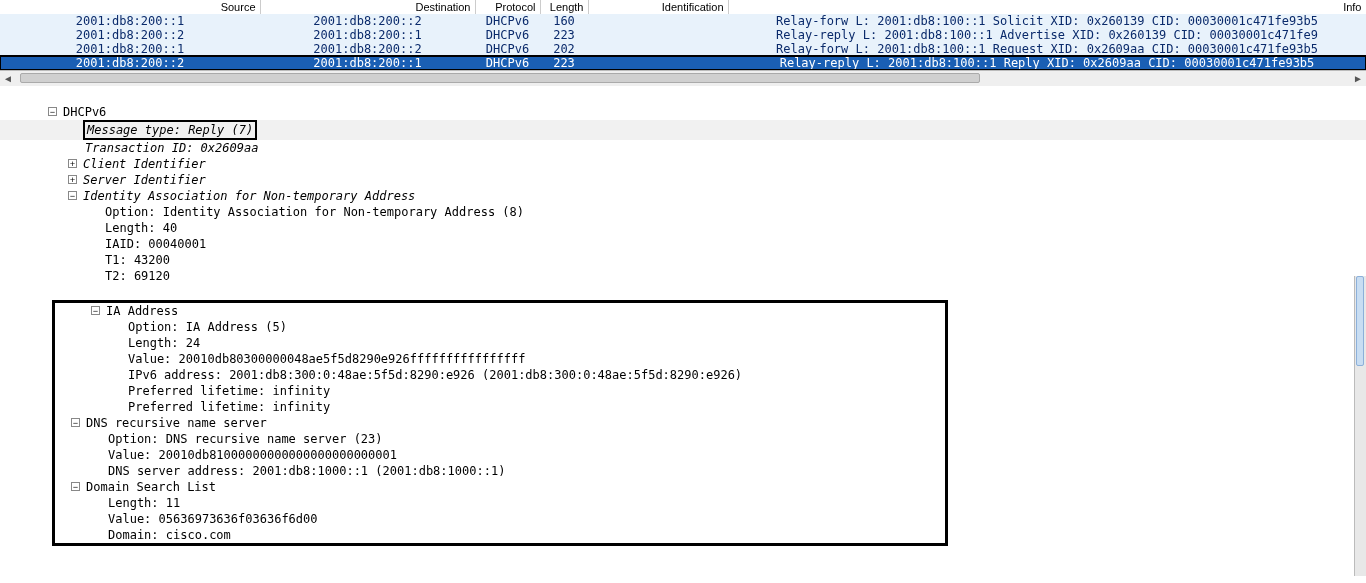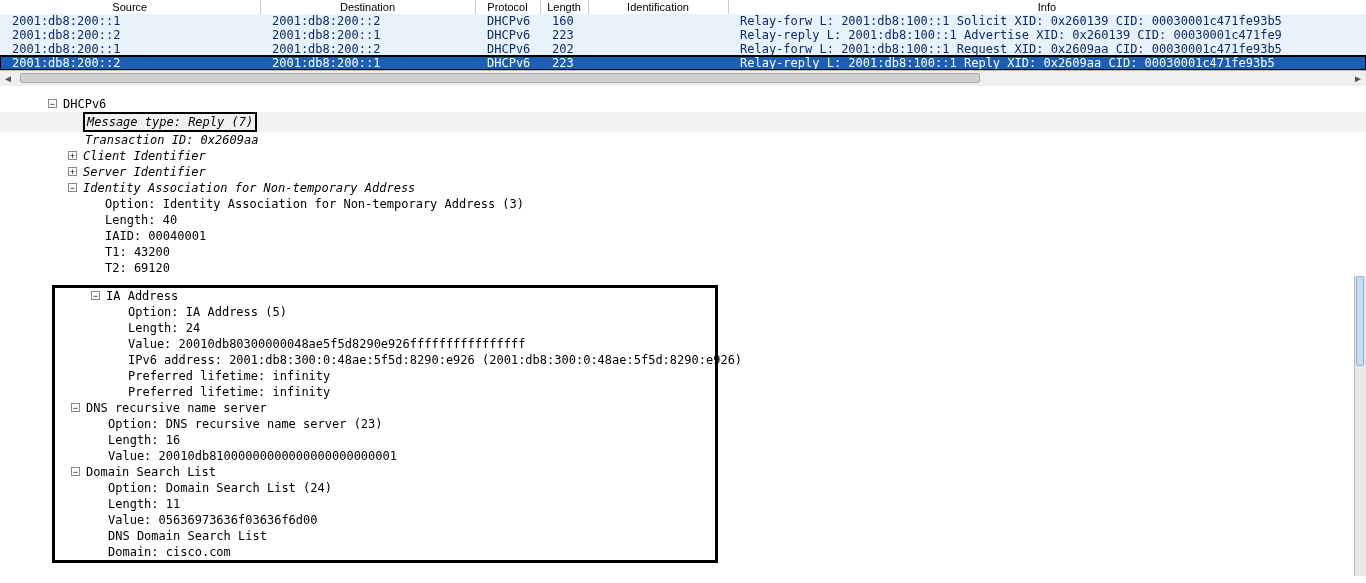--- a/index.html
+++ b/index.html
@@ -10,37 +10,38 @@
     background: #fff;
     color: #000;
     width: 1366px;
   }
   .packet-list {
     width: 100%;
     border-collapse: collapse;
     table-layout: fixed;
   }
   .packet-list th {
-    text-align: center;
+    text-align: right;
     font-weight: normal;
     background: #fff;
     border-right: 1px solid #ccc;
     padding: 1px 4px;
     font-family: Tahoma, Arial, sans-serif;
     font-size: 11px;
     white-space: nowrap;
     overflow: hidden;
   }
   .packet-list td {
-    padding: 0 12px;
+    padding: 0 4px;
     white-space: nowrap;
     overflow: hidden;
     font-family: "Lucida Console", Monaco, Consolas, monospace;
     font-size: 12px;
     line-height: 14px;
+    text-align: center;
   }
   .row-normal { background: #e8f2fb; color: #0a2a6b; }
   .row-normal td { color: #0a2a6b; }
   .row-selected { background: #1a5fb4; color: #fff; }
   .row-selected td { color: #fff; }
   .col-src   { width: 260px; }
   .col-dst   { width: 215px; }
   .col-proto { width: 65px; }
   .col-len   { width: 48px; }
   .col-id    { width: 140px; }
@@ -59,21 +60,21 @@
     border-radius: 2px;
   }
   .hscroll .left-arrow, .hscroll .right-arrow {
     position: absolute; top: 0; width: 16px; height: 16px;
     font-family: Arial, sans-serif; font-size: 10px; line-height: 16px;
     text-align: center; color: #555;
   }
   .hscroll .left-arrow { left: 0; }
   .hscroll .right-arrow { right: 0; }
   .details {
-    padding: 10px 0 0 0;
+    padding: 18px 0 0 0;
     font-family: "Lucida Console", Monaco, Consolas, monospace;
     font-size: 12px;
     line-height: 16px;
   }
   .node { white-space: pre; }
   .indent-1 { padding-left: 48px; }
   .indent-2 { padding-left: 68px; font-style: italic; }
   .indent-3 { padding-left: 88px; }
   .indent-4 { padding-left: 108px; }
   .toggle {
@@ -94,22 +95,22 @@
     display: inline-block;
     border: 2px solid #000;
     padding: 0 2px;
     margin-left: -2px;
   }
   .details-row.alt { background: #f1f1f1; }
   .details-row.norm { background: #fff; }
   .box-black {
     margin-left: 52px;
     border: 3px solid #000;
-    margin-top: 9px;
-    width: 666px;
+    margin-top: 16px;
+    width: 896px;
   }
   .box-black .indent-3 { padding-left: 36px; }
   .box-black .indent-4 { padding-left: 56px; }
   .box-black .indent-2b { padding-left: 16px; }
   .scroll-right {
     position: absolute;
     right: 0; top: 276px;
     width: 12px; height: 300px;
     background: #e8e8e8;
     border-left: 1px solid #bbb;
@@ -191,44 +192,42 @@
 
   <div class="details-row alt node indent-2"><span class="no-toggle"></span><span class="hl-msgtype">Message type: Reply (7)</span></div>
 
   <div class="details-row norm node indent-2"><span class="no-toggle"></span><span>Transaction ID: 0x2609aa</span></div>
 
   <div class="details-row norm node indent-2"><span class="toggle">+</span><span>Client Identifier</span></div>
 
   <div class="details-row norm node indent-2"><span class="toggle">+</span><span>Server Identifier</span></div>
 
   <div class="details-row norm node indent-2"><span class="toggle">−</span><span>Identity Association for Non-temporary Address</span></div>
-  <div class="details-row norm node indent-3"><span class="no-toggle"></span><span>Option: Identity Association for Non-temporary Address (3)</span></div>
+  <div class="details-row norm node indent-3"><span class="no-toggle"></span><span>Option: Identity Association for Non-temporary Address (8)</span></div>
   <div class="details-row norm node indent-3"><span class="no-toggle"></span><span>Length: 40</span></div>
   <div class="details-row norm node indent-3"><span class="no-toggle"></span><span>IAID: 00040001</span></div>
   <div class="details-row norm node indent-3"><span class="no-toggle"></span><span>T1: 43200</span></div>
   <div class="details-row norm node indent-3"><span class="no-toggle"></span><span>T2: 69120</span></div>
 
   <div class="box-black">
     <div class="details-row norm node indent-3"><span class="toggle">−</span><span>IA Address</span></div>
     <div class="details-row norm node indent-4"><span class="no-toggle"></span><span>Option: IA Address (5)</span></div>
     <div class="details-row norm node indent-4"><span class="no-toggle"></span><span>Length: 24</span></div>
     <div class="details-row norm node indent-4"><span class="no-toggle"></span><span>Value: 20010db80300000048ae5f5d8290e926ffffffffffffffff</span></div>
     <div class="details-row norm node indent-4"><span class="no-toggle"></span><span>IPv6 address: 2001:db8:300:0:48ae:5f5d:8290:e926 (2001:db8:300:0:48ae:5f5d:8290:e926)</span></div>
     <div class="details-row norm node indent-4"><span class="no-toggle"></span><span>Preferred lifetime: infinity</span></div>
     <div class="details-row norm node indent-4"><span class="no-toggle"></span><span>Preferred lifetime: infinity</span></div>
 
     <div class="details-row norm node indent-2b"><span class="toggle">−</span><span>DNS recursive name server</span></div>
     <div class="details-row norm node indent-3"><span class="no-toggle"></span><span>Option: DNS recursive name server (23)</span></div>
-    <div class="details-row norm node indent-3"><span class="no-toggle"></span><span>Length: 16</span></div>
     <div class="details-row norm node indent-3"><span class="no-toggle"></span><span>Value: 20010db81000000000000000000000001</span></div>
+    <div class="details-row norm node indent-3"><span class="no-toggle"></span><span>DNS server address: 2001:db8:1000::1 (2001:db8:1000::1)</span></div>
 
     <div class="details-row norm node indent-2b"><span class="toggle">−</span><span>Domain Search List</span></div>
-    <div class="details-row norm node indent-3"><span class="no-toggle"></span><span>Option: Domain Search List (24)</span></div>
     <div class="details-row norm node indent-3"><span class="no-toggle"></span><span>Length: 11</span></div>
     <div class="details-row norm node indent-3"><span class="no-toggle"></span><span>Value: 05636973636f03636f6d00</span></div>
-    <div class="details-row norm node indent-3"><span class="no-toggle"></span><span>DNS Domain Search List</span></div>
     <div class="details-row norm node indent-3"><span class="no-toggle"></span><span>Domain: cisco.com</span></div>
   </div>
 </div>
 
 <div class="scroll-right">
   <div class="vthumb"></div>
 </div>
 
 </body></html>

